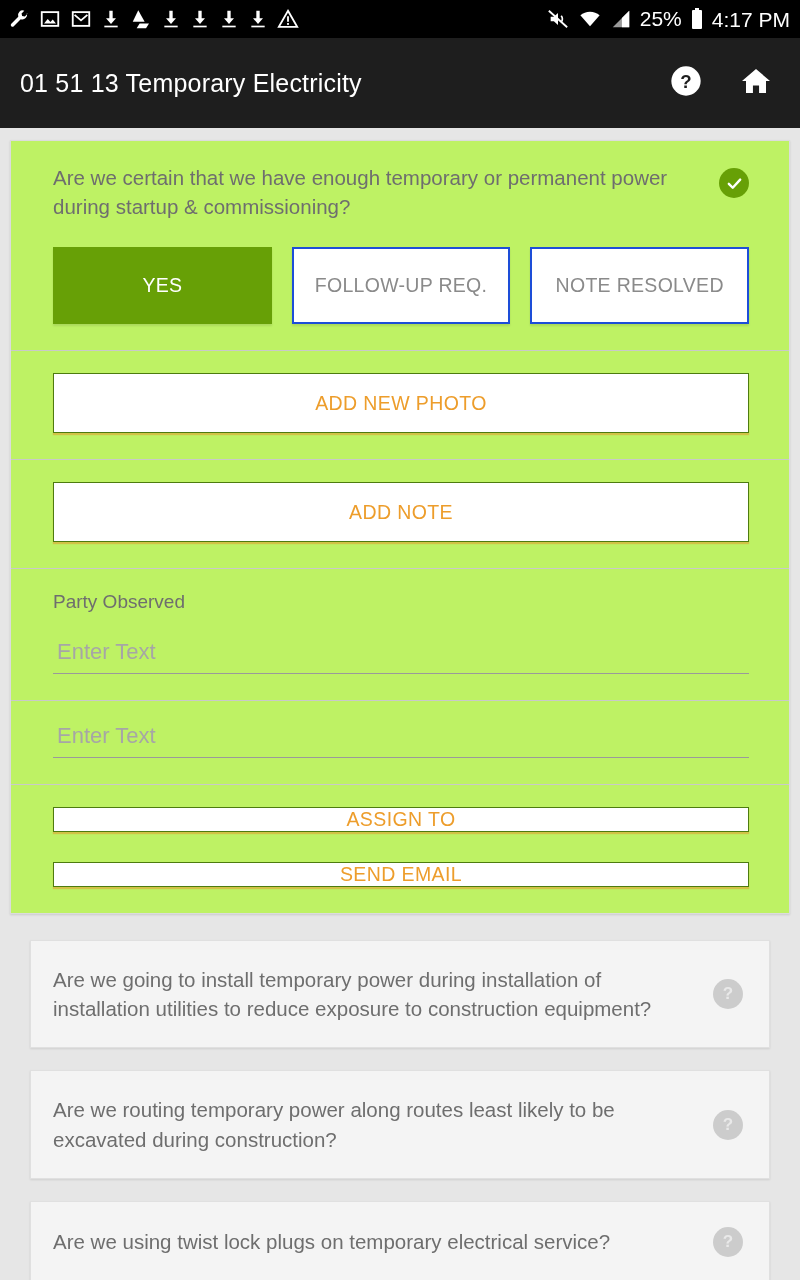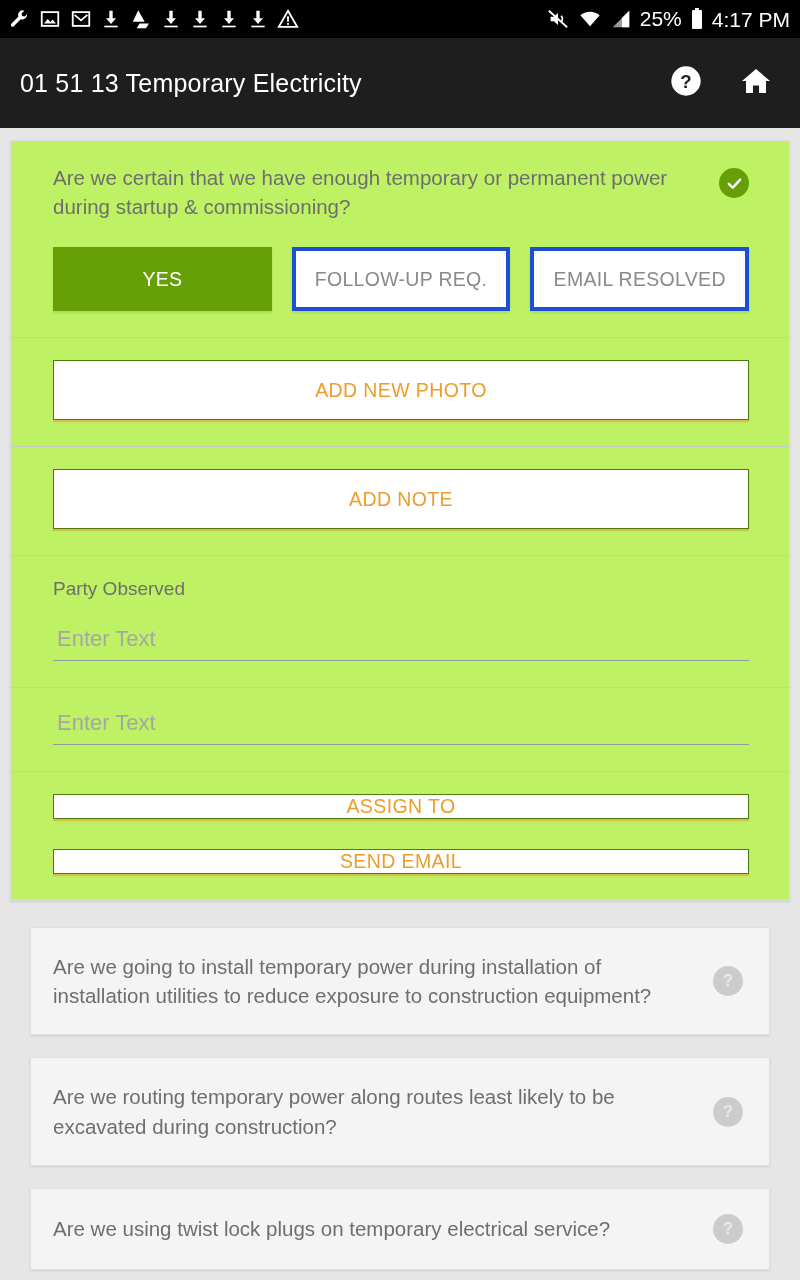--- a/index.html
+++ b/index.html
@@ -95,28 +95,28 @@
   }
 
   
   .answers {
     display: flex;
     gap: 20px;
     margin-top: 26px;
   }
   .ans-btn {
     flex: 1;
-    height: 64px;
+    height: 77px;
     display: flex; align-items: center; justify-content: center;
     text-align: center;
     font-size: 19.5px;
     letter-spacing: 0.3px;
     line-height: 1.2;
     background: #ffffff;
-    border: 4px solid #1d4ed8;
+    border: 2px solid #1d4ed8;
     color: #8a8a8a;
     box-shadow: 0 2px 2px rgba(0,0,0,0.10);
     cursor: pointer;
   }
   .ans-btn.selected {
     background: #67a006;
     border-color: #67a006;
     color: #ffffff;
   }
 
@@ -280,21 +280,21 @@
         <div class="q-text">Are we certain that we have enough temporary or permanent power during startup &amp; commissioning?</div>
         <div class="badge-check">
           <svg width="17" height="17" viewBox="0 0 24 24" fill="none" stroke="#fff" stroke-width="3.4" stroke-linecap="round" stroke-linejoin="round">
               <path d="M4 12.5l5.5 5.5L20 6.5"></path>
             </svg>
         </div>
       </div>
       <div class="answers">
         <div class="ans-btn selected">YES</div>
         <div class="ans-btn">FOLLOW-UP REQ.</div>
-        <div class="ans-btn">EMAIL RESOLVED</div>
+        <div class="ans-btn">NOTE RESOLVED</div>
       </div>
     </div>
 
     <div class="divider"></div>
 
     <div class="card-section">
       <div class="btn-outline">ADD NEW PHOTO</div>
     </div>
 
     <div class="divider"></div>

